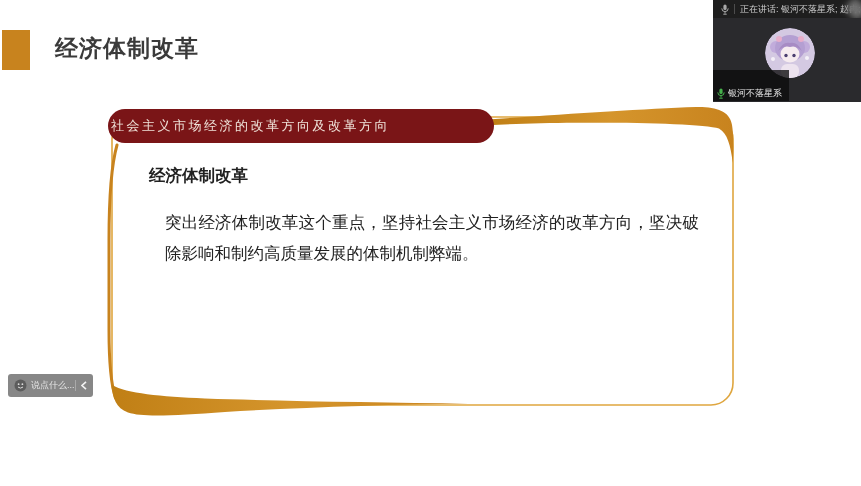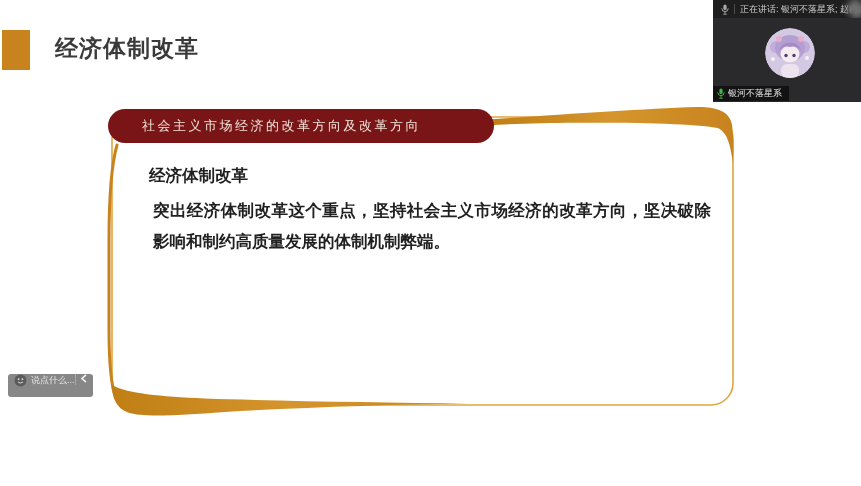--- a/index.html
+++ b/index.html
@@ -15,30 +15,30 @@
   }
   
   .card-deco{position:absolute;left:0;top:0;width:861px;height:486px;}
   
   .ribbon{
     position:absolute;left:108px;top:109px;width:386px;height:34px;border-radius:17px;
     background:#7A1517;display:flex;align-items:center;
   }
   .ribbon-label{
     font-family:"DejaVu Serif","Liberation Serif",serif;
-    font-size:13px;color:#EFE2D9;letter-spacing:2.5px;padding-left:34px;white-space:nowrap;
+    font-size:13px;color:#EFE2D9;letter-spacing:2.5px;padding-left:3px;white-space:nowrap;
   }
   
   .card-text{
     position:absolute;left:149px;top:160px;width:566px;
     font-size:16.5px;line-height:31px;color:#212121;
   }
   .section + .section{margin-top:23px;}
   .section-heading{font-weight:700;margin:0;}
-  .section-body{margin:4px;text-align:justify;font-weight:bold;}
+  .section-body{margin:16px;text-align:justify;}
   
   .video-panel{
     position:absolute;left:713px;top:0;width:148px;height:102px;background:#2A2A2D;
   }
   .vp-topbar{
     position:relative;height:18px;background:#1E1E1E;display:flex;align-items:center;
     color:#CDCDCD;font-size:9px;overflow:hidden;
   }
   .vp-mic{margin-left:8px;flex:0 0 auto;}
   .vp-sep{width:1px;height:10px;background:#4d4d4d;margin:0 5px;flex:0 0 auto;}
@@ -46,27 +46,27 @@
   .vp-blur{
     position:absolute;right:-4px;top:1px;width:18px;height:16px;background:#6e6e6e;
     transform:rotate(45deg);filter:blur(3px);
   }
   .vp-main{position:relative;height:84px;}
   .avatar{
     position:absolute;left:52px;top:10px;width:50px;height:50px;border-radius:50%;overflow:hidden;
   }
   .name-tag{
     position:absolute;left:0;bottom:1px;height:15px;display:flex;align-items:center;
-    background:rgba(12,12,12,0.78);padding:0 7px 0 4px;gap:3px;
+    background:rgba(12,12,12,0.78);padding:16px 7px 0 4px;gap:3px;
     font-size:9px;color:#E9E9E9;white-space:nowrap;
   }
   
   .chat-bar{
     position:absolute;left:8px;top:374px;width:85px;height:23px;border-radius:3px;
-    background:rgba(125,125,125,0.92);display:flex;align-items:flex-start;padding:0 6px;
+    background:rgba(125,125,125,0.92);display:flex;align-items:center;padding:0 6px;
     box-sizing:border-box;
   }
   .chat-placeholder{font-size:9px;color:#E6E6E6;margin-left:4px;white-space:nowrap;}
   .chat-spacer{flex:1;}
   .chat-sep{width:1px;height:11px;background:#A9A9A9;}
   .chat-chevron{margin-left:5px;display:flex;align-items:center;}
 </style>
 </head>
 <body>
 

